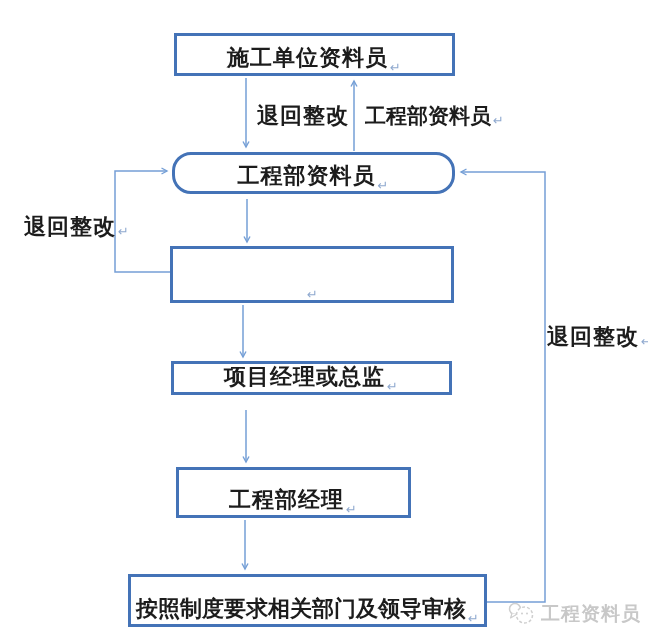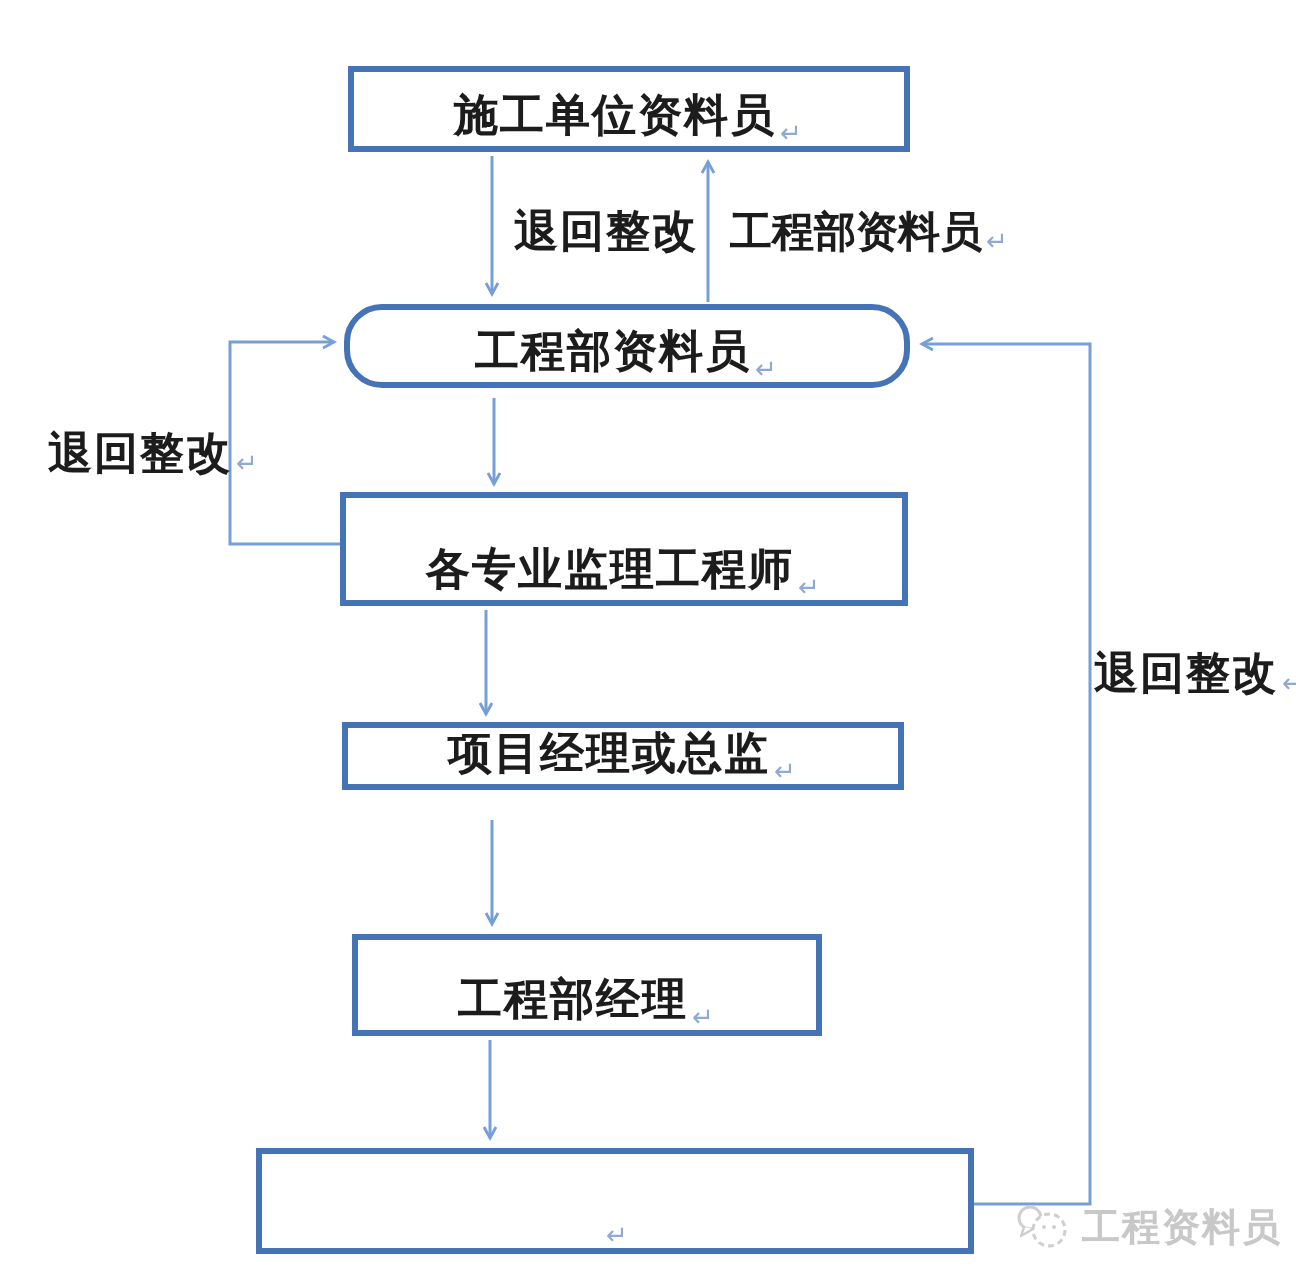--- a/index.html
+++ b/index.html
@@ -67,35 +67,35 @@
     <span>施工单位资料员</span>
       <span class="pmark">↵</span>
   </div>
 
   <div class="box" style="left:172px;top:152px;width:283px;height:42px;border-radius:19px;">
     <span>工程部资料员</span>
       <span class="pmark">↵</span>
   </div>
 
   <div class="box" style="left:170px;top:246px;width:284px;height:57px;">
-    <span>各专业监理工程师</span>
       <span class="pmark">↵</span>
   </div>
 
   <div class="box" style="left:171px;top:361px;width:281px;height:34px;">
     <span>项目经理或总监</span>
       <span class="pmark">↵</span>
   </div>
 
   <div class="box" style="left:176px;top:467px;width:235px;height:51px;">
     <span>工程部经理</span>
       <span class="pmark">↵</span>
   </div>
 
   <div class="box wide" style="left:128px;top:574px;width:359px;height:53px;">
+    <span>按照制度要求相关部门及领导审核</span>
       <span class="pmark">↵</span>
   </div>
 
   <div class="elabel" style="left:257px;top:101px;">
     <span>退回整改</span>
   </div>
 
   <div class="elabel small" style="left:365px;top:102px;">
     <span>工程部资料员</span><span class="pmark">↵</span>
   </div>

